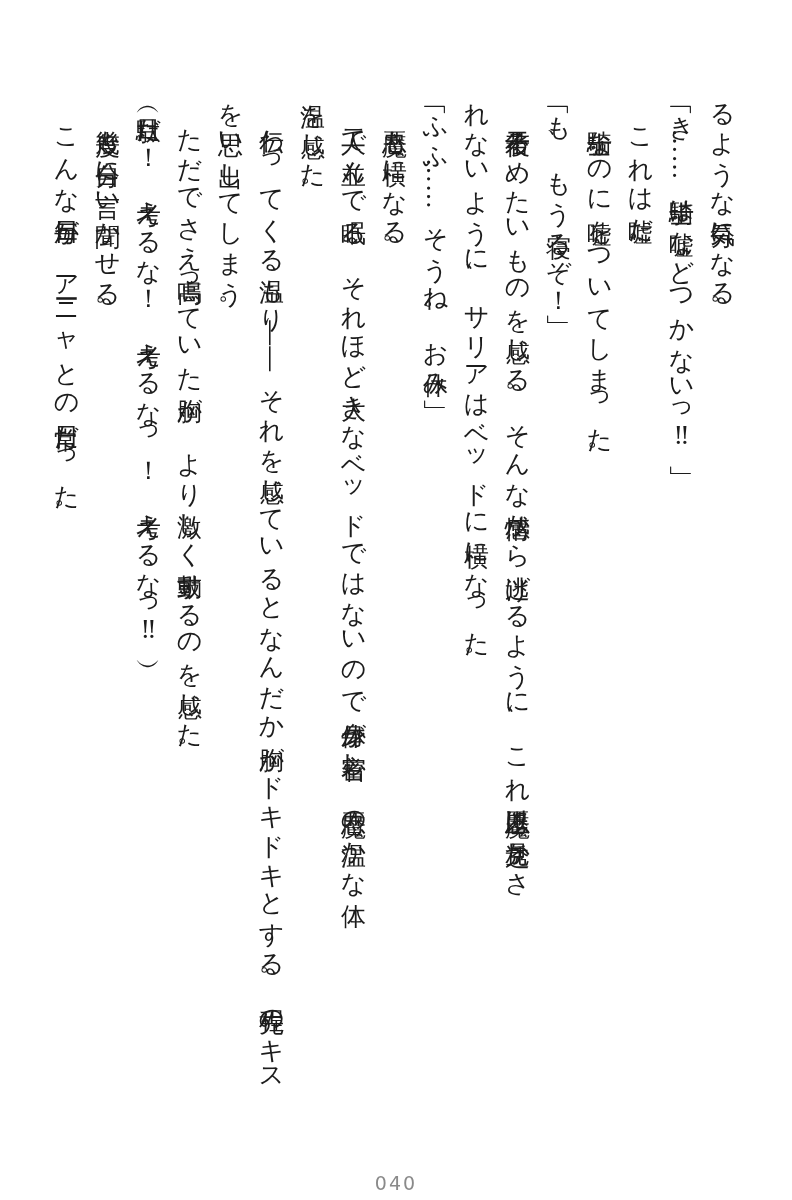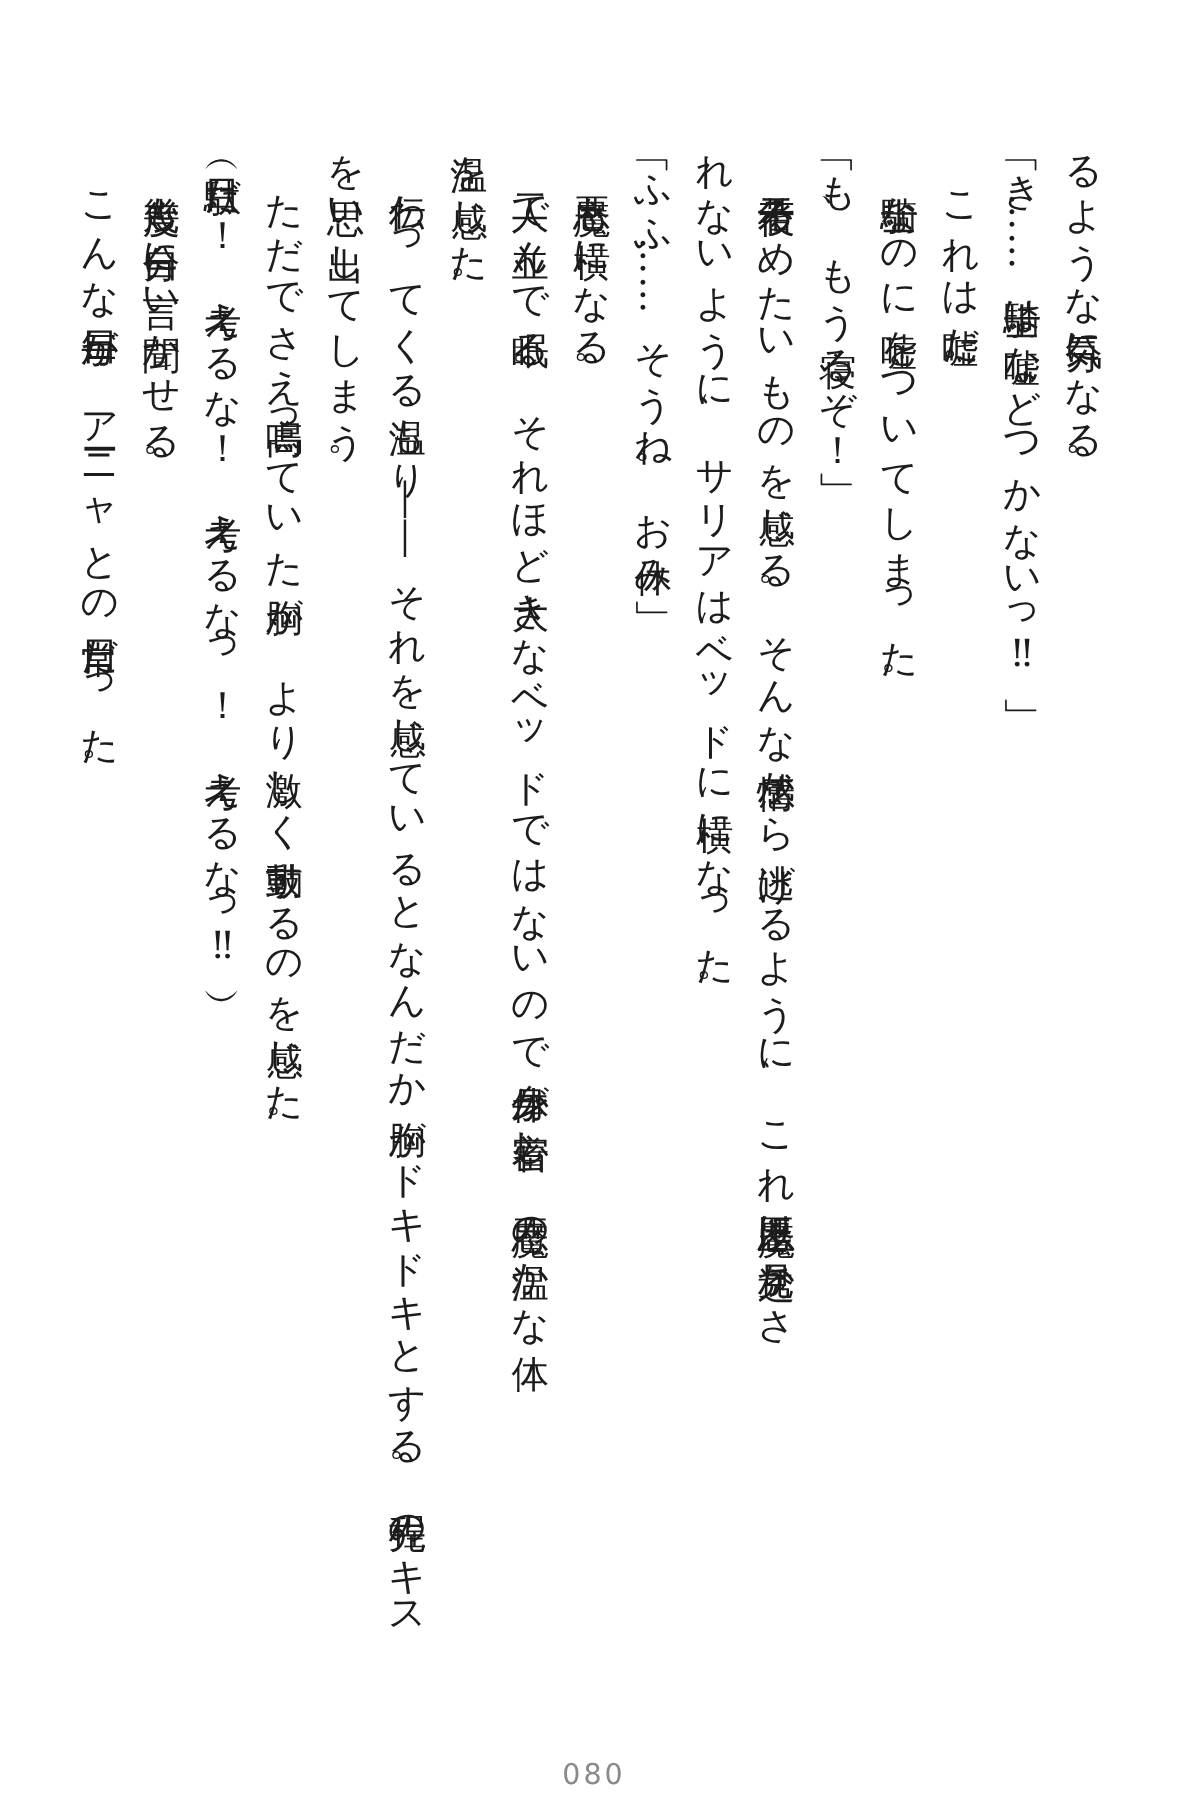--- a/index.html
+++ b/index.html
@@ -67,14 +67,14 @@
       <div class="line ind-1">悪魔も横になる。</div>
       <div class="line ind-1">二人で並んで眠る。それほど大きなベッドではないので身体が密着し、悪魔の温かな体</div>
       <div class="line ind-0">温を感じた。</div>
       <div class="line ind-1">伝わってくる温もり――それを感じているとなんだか胸がドキドキとする。先程のキス</div>
       <div class="line ind-0">を思い出してしまう。</div>
       <div class="line ind-1">ただでさえ高鳴っていた胸が、より激しく鼓動するのを感じた。</div>
       <div class="line ind-h">（駄目だ！　考えるな！　考えるなっ！　考えるなっ‼）</div>
       <div class="line ind-1">幾度も自分に言い聞かせる。</div>
       <div class="line ind-1">こんな毎日が、アーニャとの日常だった。</div>
     </div>
-  <div class="page-number">080</div>
+  <div class="page-number">040</div>
 </div>
 
 </body></html>

